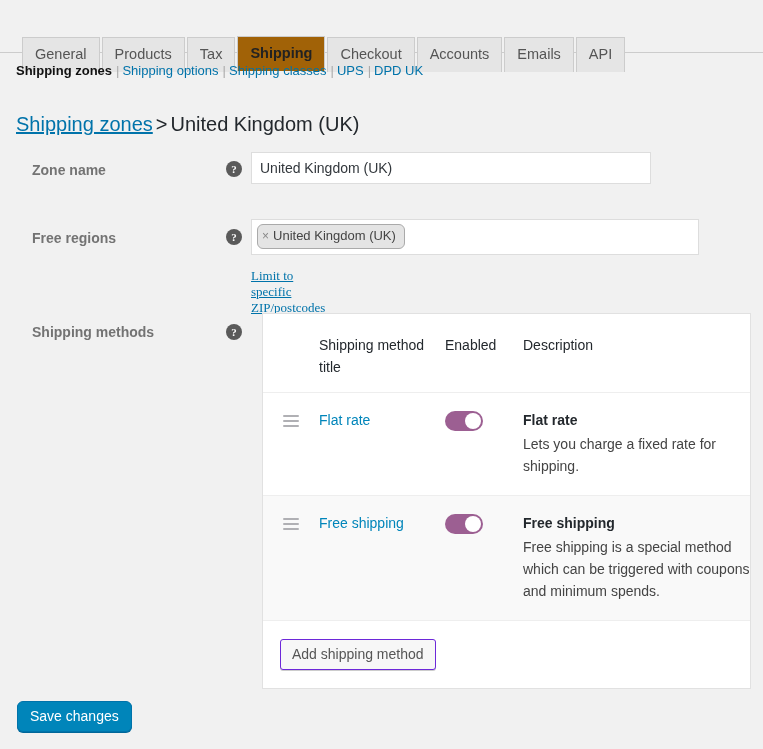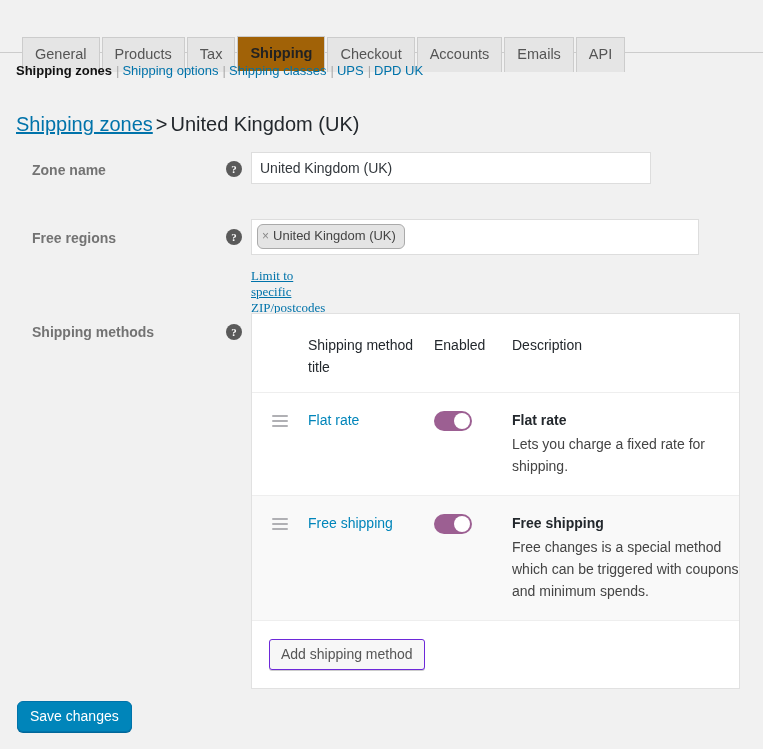--- a/index.html
+++ b/index.html
@@ -187,21 +187,21 @@
     cursor: pointer;
     font-family: Liberation Serif, serif;
   }
 
   
   #row-shipping-methods .row-label { top: 324px; }
   #row-shipping-methods .help-tip  { left: 226px; top: 324px; }
 
   .methods-table {
     position: absolute;
-    left: 251px;
+    left: 262px;
     top: 313px;
     width: 489px;
     background: #fff;
     border: 1px solid #e1e1e1;
     box-sizing: border-box;
   }
   .methods-head {
     display: flex;
     padding: 20px 0 14px 0;
     border-bottom: 1px solid #eee;
@@ -390,21 +390,21 @@
         </span>
     </div>
     <div class="col-title">
       <a class="method-title-link">Free shipping</a>
     </div>
     <div class="col-enabled">
       <span class="toggle"><span class="knob"></span></span>
     </div>
     <div class="col-desc">
       <div class="desc-title">Free shipping</div>
-      <div class="desc-text">Free changes is a special method which can be triggered with coupons and minimum spends.</div>
+      <div class="desc-text">Free shipping is a special method which can be triggered with coupons and minimum spends.</div>
     </div>
   </div>
 
   <div class="methods-foot">
     <button class="btn-secondary">Add shipping method</button>
   </div>
 </div>
 
 <button class="btn-primary">Save changes</button>
 

